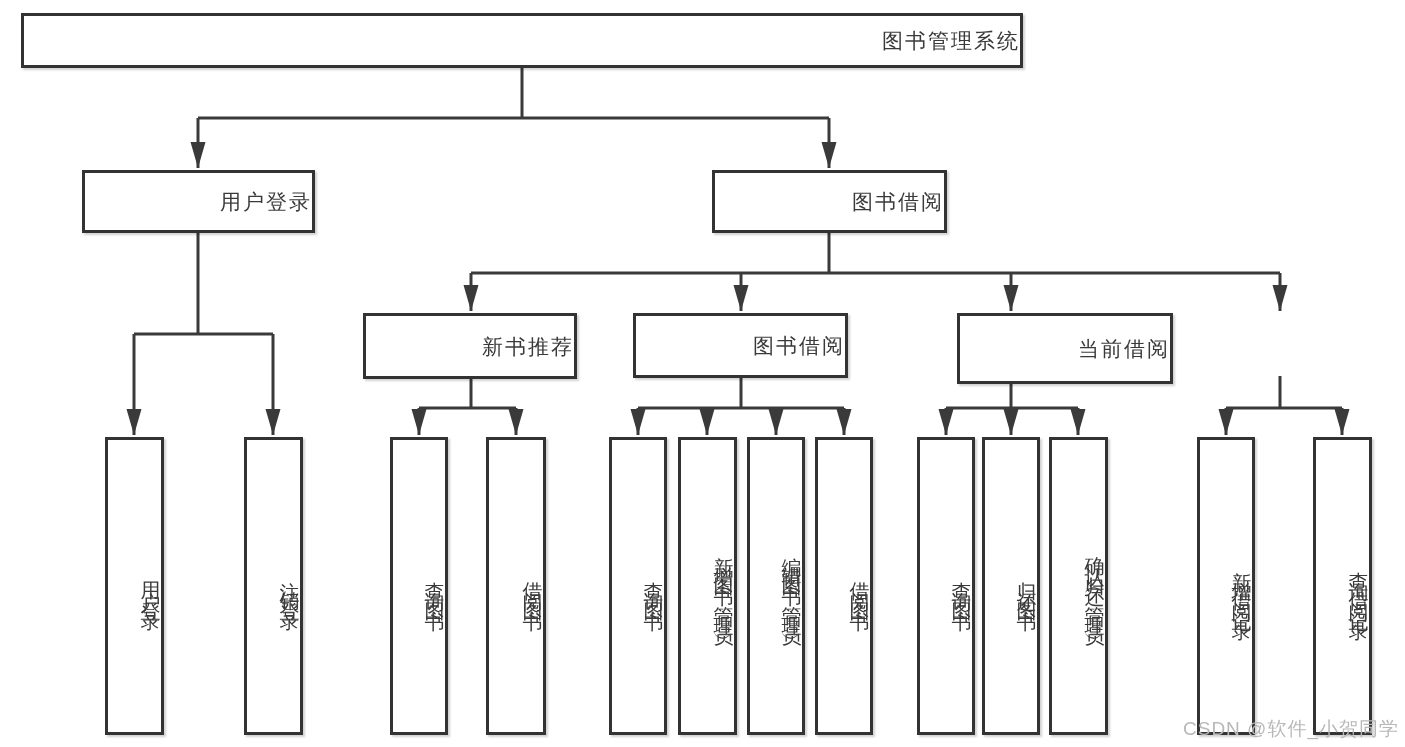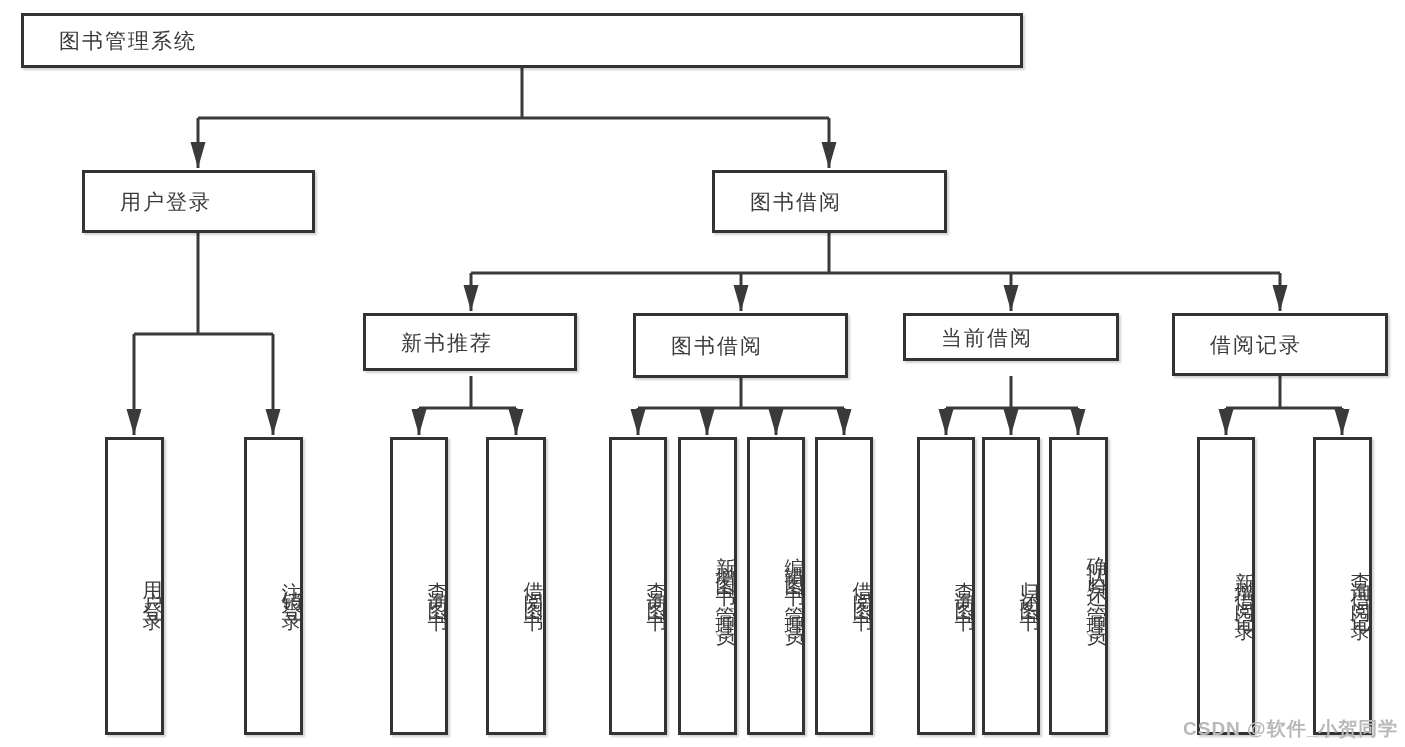--- a/index.html
+++ b/index.html
@@ -10,32 +10,32 @@
     position:relative;width:1405px;height:747px;background:var(--bg);overflow:hidden;
     font-family:"Liberation Sans","DejaVu Sans",sans-serif;
   }
   #connector-layer{position:absolute;left:0;top:0;z-index:1;}
   #connector-layer path{stroke:var(--line);fill:none;stroke-width:3;}
   #connector-layer polygon{fill:var(--line);}
   .node{
     position:absolute;z-index:2;box-sizing:border-box;background:#fff;
     border:3px solid var(--border);
     box-shadow:2px 2px 2px rgba(0,0,0,0.18);
-    display:flex;align-items:center;justify-content:flex-start;padding-left:35px;
+    display:flex;align-items:center;justify-content:flex-end;
   }
   .node .lbl{
     color:var(--text);font-size:21px;line-height:1;letter-spacing:2px;white-space:nowrap;
   }
   .node.v .lbl{
     writing-mode:vertical-rl;text-orientation:mixed;
     font-size:20px;letter-spacing:10px;line-height:1;white-space:nowrap;
   }
   .watermark{
     position:absolute;z-index:3;left:1183px;top:716px;
-    color:var(--watermark);font-size:19px;letter-spacing:1px;white-space:nowrap;font-weight:bold;
+    color:var(--watermark);font-size:19px;letter-spacing:1px;white-space:nowrap;
   }
 </style>
 </head>
 <body>
 
 <div id="stage">
 
   <svg id="connector-layer" width="1405" height="747" viewBox="0 0 1405 747">
     <defs>
       <marker id="arr" markerUnits="userSpaceOnUse" markerWidth="28" markerHeight="18" refX="26" refY="9" orient="auto">
@@ -82,31 +82,28 @@
     <span class="lbl">图书管理系统</span>
   </div>
 
   <div class="node h" style="left:82px;top:170px;width:233px;height:63px">
     <span class="lbl">用户登录</span>
   </div>
   <div class="node h" style="left:712px;top:170px;width:235px;height:63px">
     <span class="lbl">图书借阅</span>
   </div>
 
-  <div class="node h" style="left:363px;top:313px;width:214px;height:58px">
+  <div class="node h" style="left:363px;top:313px;width:214px;height:66px">
     <span class="lbl">新书推荐</span>
   </div>
   <div class="node h" style="left:633px;top:313px;width:215px;height:65px">
     <span class="lbl">图书借阅</span>
   </div>
-  <div class="node h" style="left:903px;top:313px;width:216px;height:48px">
+  <div class="node h" style="left:957px;top:313px;width:216px;height:71px">
     <span class="lbl">当前借阅</span>
-  </div>
-  <div class="node h" style="left:1172px;top:313px;width:216px;height:63px">
-    <span class="lbl">借阅记录</span>
   </div>
 
   <div class="node v" style="left:105px;top:437px;width:59px;height:298px">
     <span class="lbl">用户登录</span>
   </div>
   <div class="node v" style="left:244px;top:437px;width:59px;height:298px">
     <span class="lbl">注销登录</span>
   </div>
 
   <div class="node v" style="left:390px;top:437px;width:58px;height:298px">

